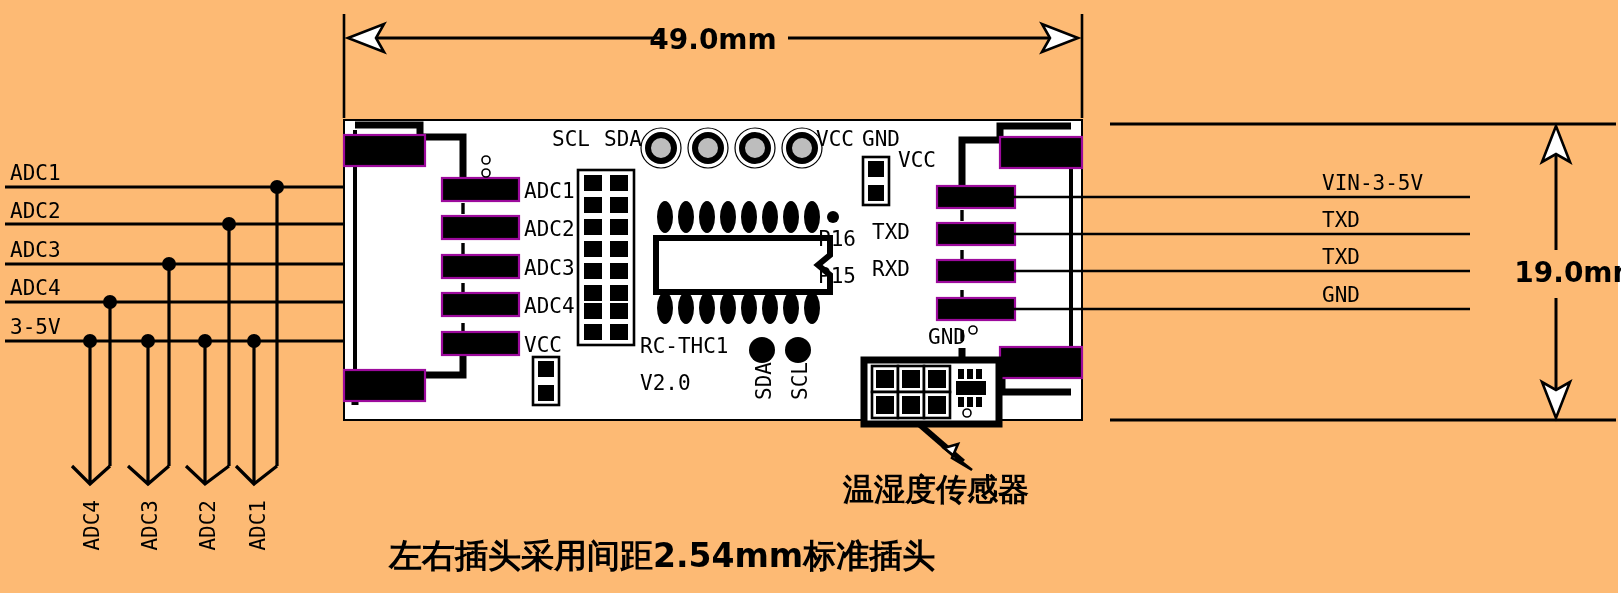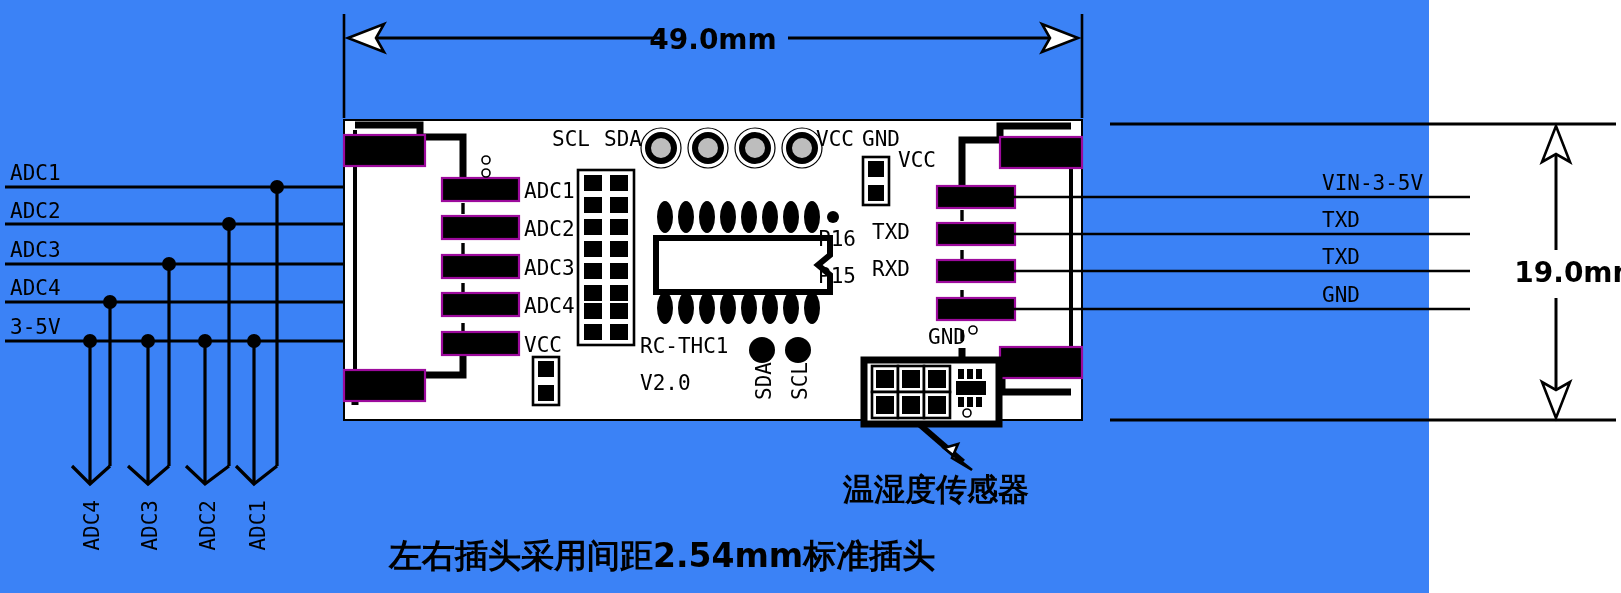--- a/index.html
+++ b/index.html
@@ -1,17 +1,17 @@
 <!DOCTYPE html>
 <html><head>
 <meta charset="utf-8">
 <style>
   html,body{margin:0;padding:0;background:#ffffff;}
   body{width:1621px;height:593px;overflow:hidden;font-family:"DejaVu Sans",sans-serif;}
-  #stage{position:relative;width:1429px;height:593px;background:#3b82f6;}
+  #stage{position:relative;width:1618px;height:593px;background:#fdba74;}
   svg{display:block;}
   text{font-family:"DejaVu Sans Mono","Liberation Mono",monospace;fill:#000;}
   .lbl{font-size:21px;letter-spacing:0px;}
   .dim{font-family:"DejaVu Sans","Liberation Sans",sans-serif;font-size:28px;font-weight:bold;}
   .cjk{font-family:"DejaVu Sans","Liberation Sans",sans-serif;font-size:31px;font-weight:bold;}
   .cjk-big{font-family:"DejaVu Sans","Liberation Sans",sans-serif;font-size:33px;font-weight:bold;}
   .wire{stroke:#000;stroke-width:3.2;fill:none;}
   .wire-thin{stroke:#000;stroke-width:2.4;fill:none;}
   .board{stroke:#000;stroke-width:2;fill:#fff;}
   .trace{stroke:#000;stroke-width:7;fill:none;stroke-linejoin:miter;}

